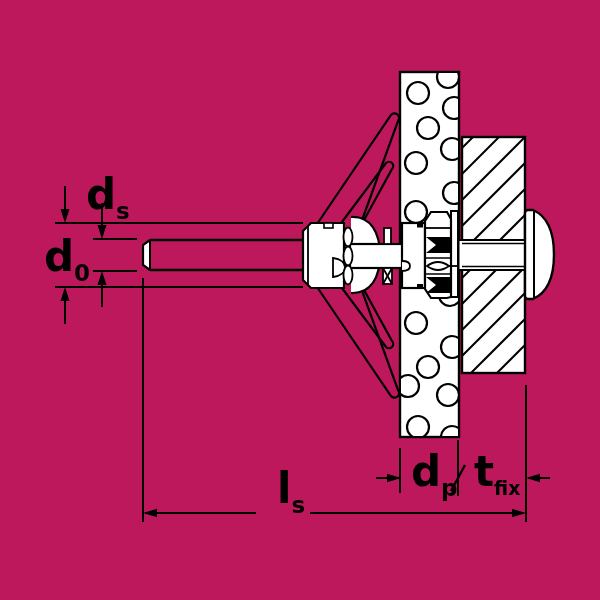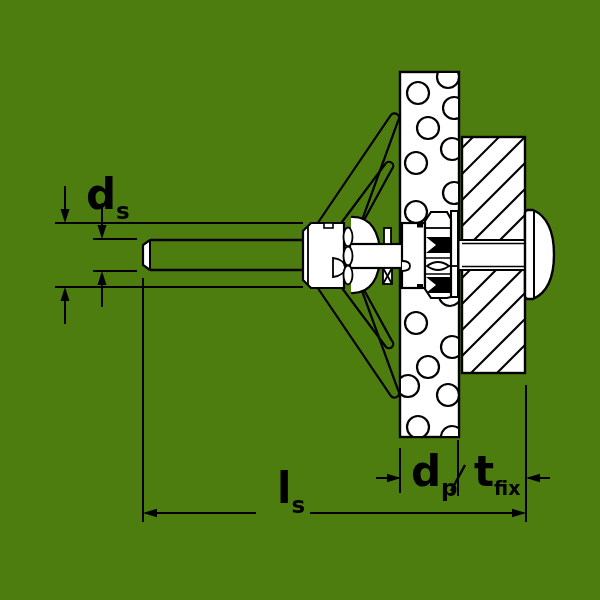--- a/index.html
+++ b/index.html
@@ -1,16 +1,16 @@
 <!DOCTYPE html>
 <html><head>
 <meta charset="utf-8">
 <style>
   html,body{margin:0;padding:0;background:#fff;}
-  .stage{position:relative;width:600px;height:600px;background:#4d7c0f;overflow:hidden;
+  .stage{position:relative;width:600px;height:600px;background:#be185d;overflow:hidden;
          font-family:"DejaVu Sans",sans-serif;}
   .stage svg{position:absolute;left:0;top:0;}
   .dim-label{position:absolute;color:#000;font-weight:700;font-size:42px;line-height:1;
              letter-spacing:-1px;white-space:nowrap;}
   .dim-label .sub{font-size:23px;vertical-align:-10px;margin-left:1px;letter-spacing:0;}
   .dim-label .sub.small{font-size:19px;vertical-align:-9px;}
 </style>
 </head>
 <body>
 
@@ -168,20 +168,21 @@
     <polygon points="65,287 60.5,301 69.5,301"></polygon>
     <polygon points="401,478 387,473.7 387,482.3"></polygon>
     <polygon points="526,478 540,473.7 540,482.3"></polygon>
     <polygon points="143,513 157,508.7 157,517.3"></polygon>
     <polygon points="526,513 512,508.7 512,517.3"></polygon>
   </g>
 </svg>
 
 <div class="dim-label" style="left:86px;top:174px"><span>d</span><span class="sub">s</span></div>
 
+<div class="dim-label" style="left:44px;top:236px"><span>d</span><span class="sub">0</span></div>
 
 <div class="dim-label" style="left:411px;top:451px"><span>d</span><span class="sub">p</span></div>
 
 <div class="dim-label" style="left:474px;top:451px"><span>t</span><span class="sub small">fix</span></div>
 
 <div class="dim-label" style="left:277px;top:468px"><span>l</span><span class="sub">s</span></div>
 
 </div>
 
 </body></html>

